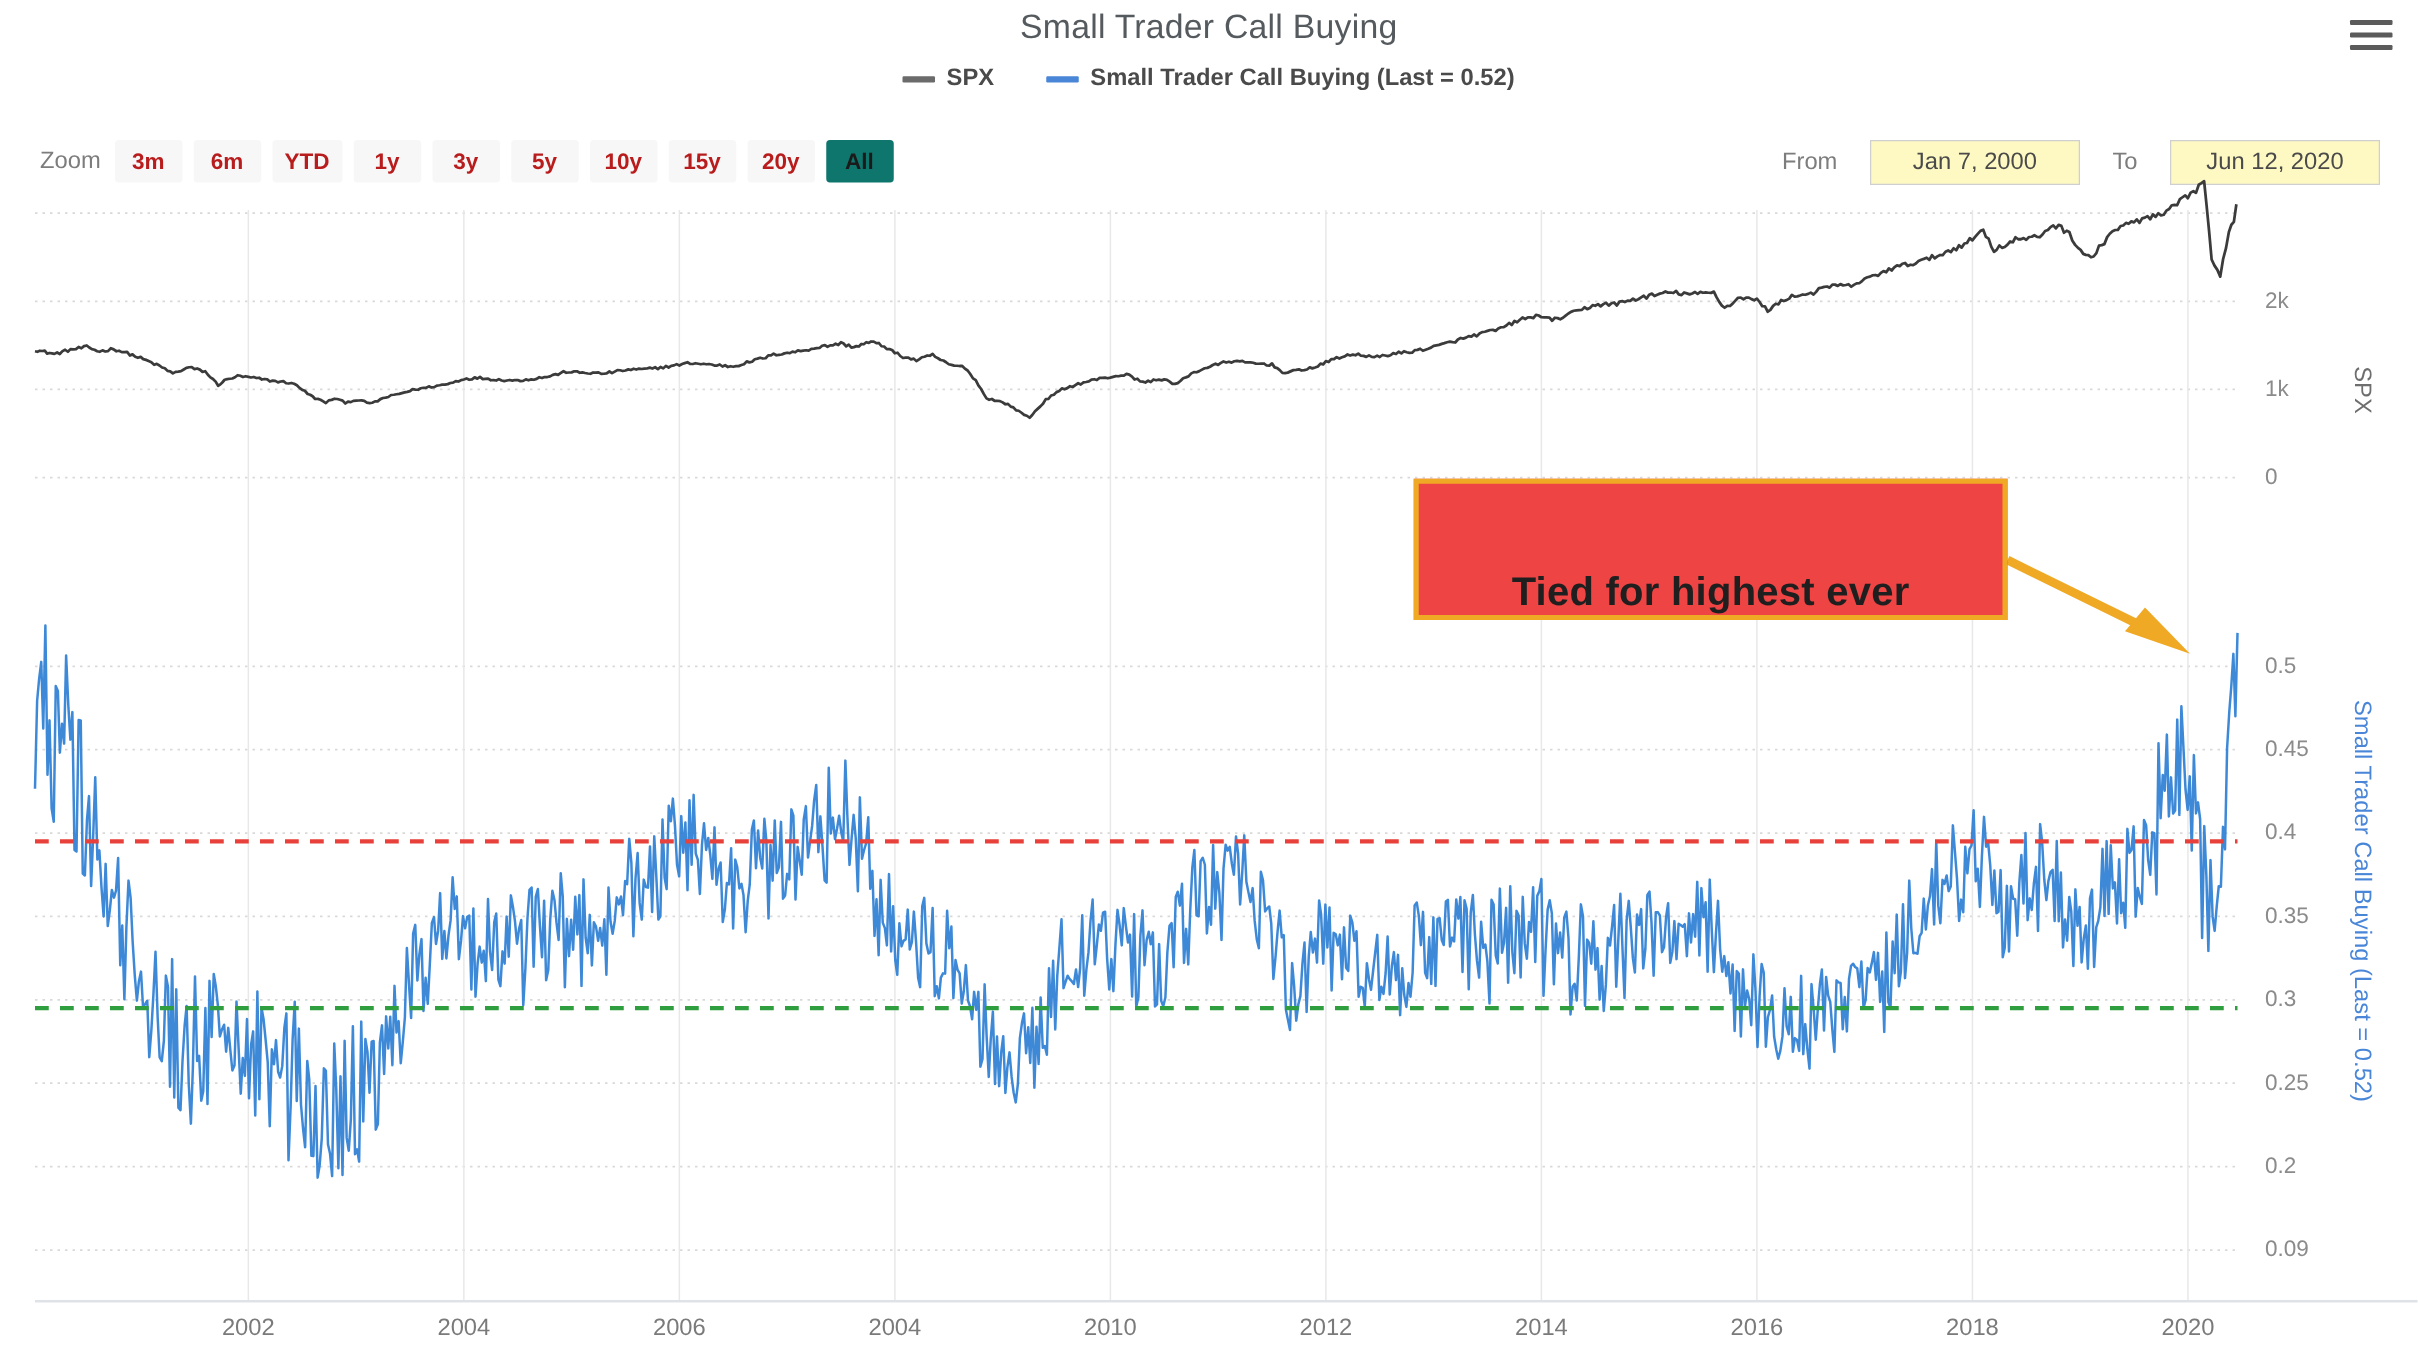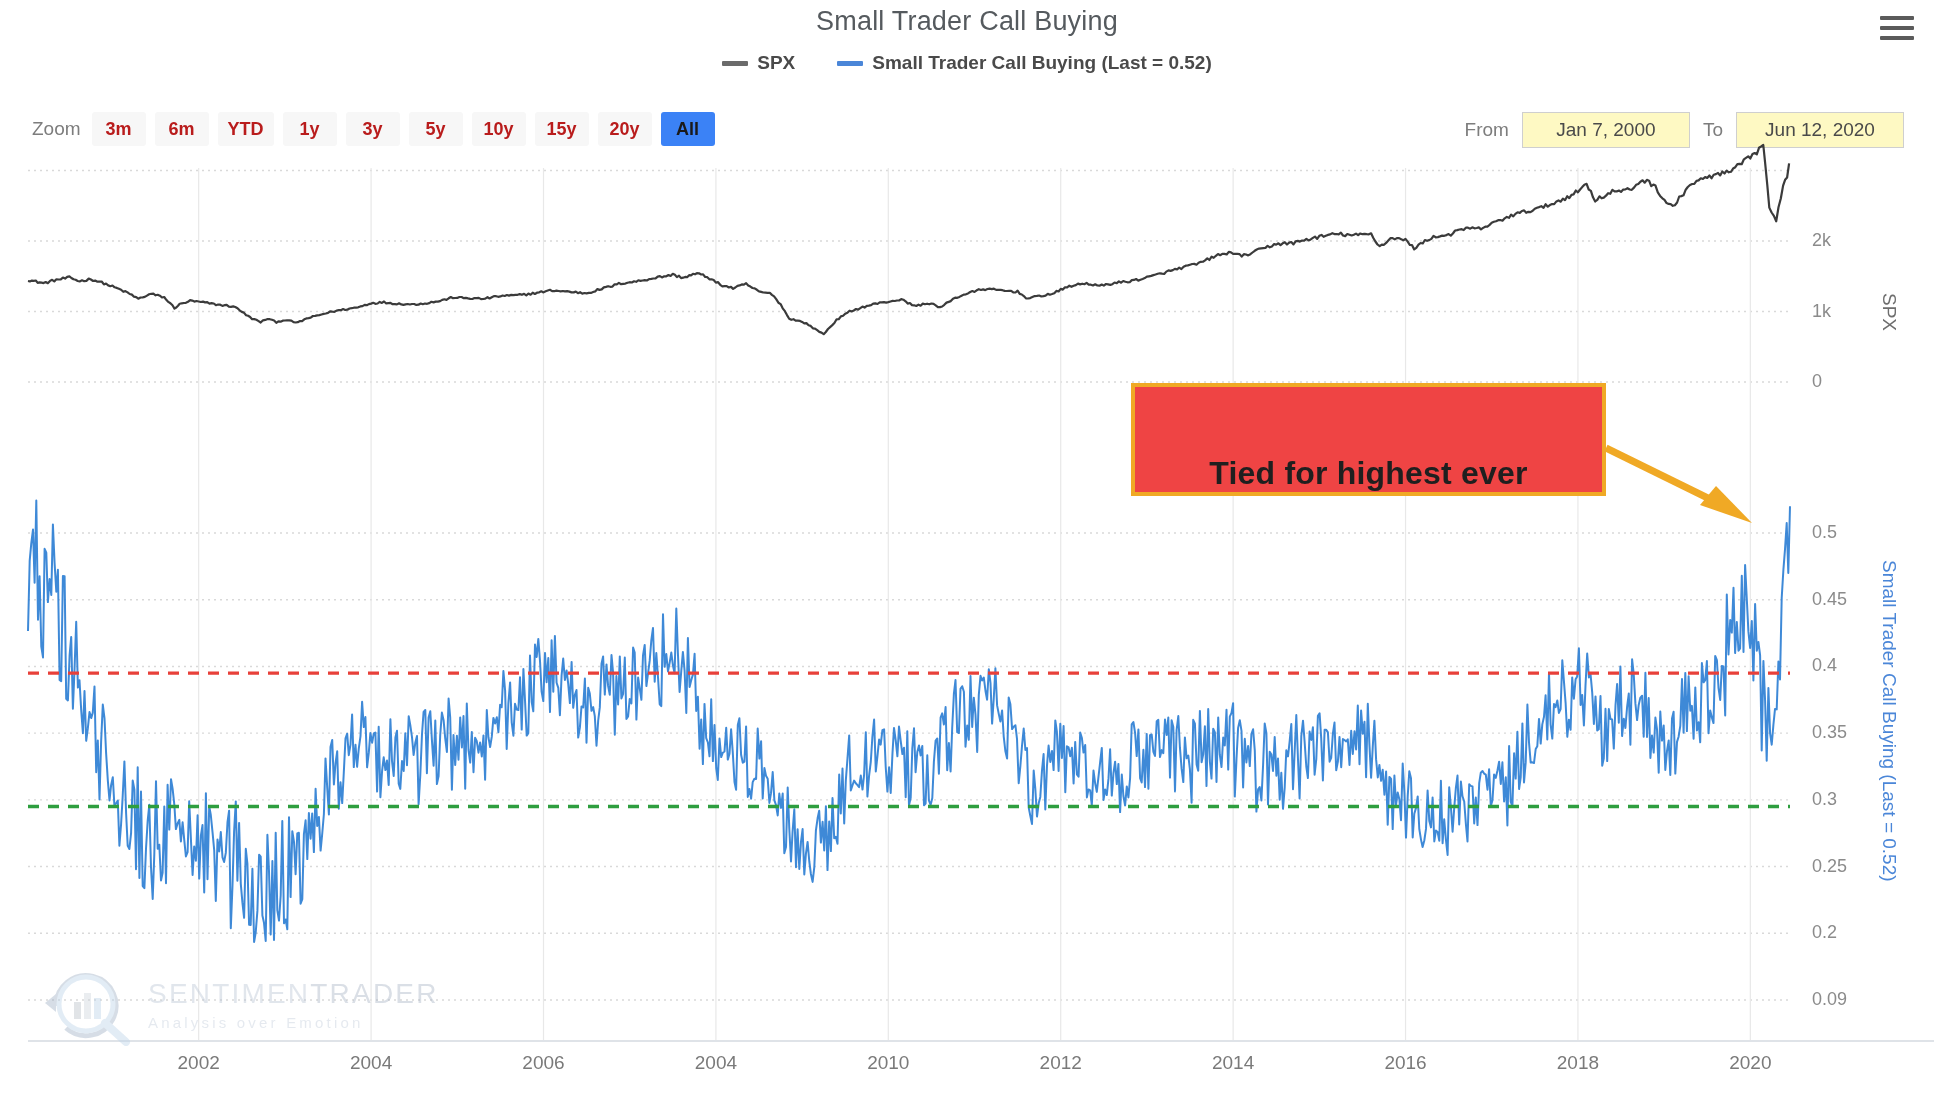--- a/index.html
+++ b/index.html
@@ -110,32 +110,32 @@
     display: flex;
     align-items: center;
     justify-content: center;
     font-size: 18px;
     font-weight: bold;
     color: #b91c1c;
     cursor: pointer;
     user-select: none;
   }
   .zoom-btn.selected {
-    background: #3b82f6;
+    background: #0f766e;
     color: #1a1a1a;
     text-align: center;
   }
 
   .daterange-group {
     position: absolute;
     right: 30px;
     top: 0;
     display: flex;
     align-items: center;
-    gap: 13px;
+    gap: 26px;
   }
   .dr-label {
     font-size: 19px;
     color: #7d7d7d;
   }
   .dr-input {
     width: 166px;
     height: 34px;
     border: 1px solid #cfcfcf;
     background: #fef9c3;
@@ -334,31 +334,14 @@
       <div class="xtick-label" style="left: 1233.13px; top: 1052px;">2014</div>
       <div class="xtick-label" style="left: 1405.53px; top: 1052px;">2016</div>
       <div class="xtick-label" style="left: 1577.94px; top: 1052px;">2018</div>
       <div class="xtick-label" style="left: 1750.35px; top: 1052px;">2020</div>
     </div>
 
   <div class="annotation-box">
     <span class="annotation-text">Tied for highest ever</span>
   </div>
 
-  <div class="watermark">
-    <svg width="96" height="86" viewBox="0 0 96 86">
-      <path d="M14 44 A30 30 0 1 1 24 66" fill="none" stroke="#9fb0c4" stroke-width="5"></path>
-      <polygon points="14,32 14,50 3,41" fill="#9fb0c4"></polygon>
-      <circle cx="44" cy="42" r="27" fill="none" stroke="#bcd3e8" stroke-width="5"></circle>
-      <rect x="32" y="40" width="7" height="17" fill="#b8bfc8"></rect>
-      <rect x="42" y="31" width="7" height="26" fill="#cfd5dc"></rect>
-      <rect x="52" y="36" width="7" height="21" fill="#bcd3e8"></rect>
-      <line x1="63" y1="61" x2="84" y2="80" stroke="#bcd3e8" stroke-width="8" stroke-linecap="round"></line>
-    </svg>
-    <div class="wm-text">
-      <div class="wm-main">
-        <span>SENTIMEN</span><b>TRADER</b>
-      </div>
-      <div class="wm-sub">Analysis over Emotion</div>
-    </div>
-  </div>
 
 </div>
 
 </body></html>

